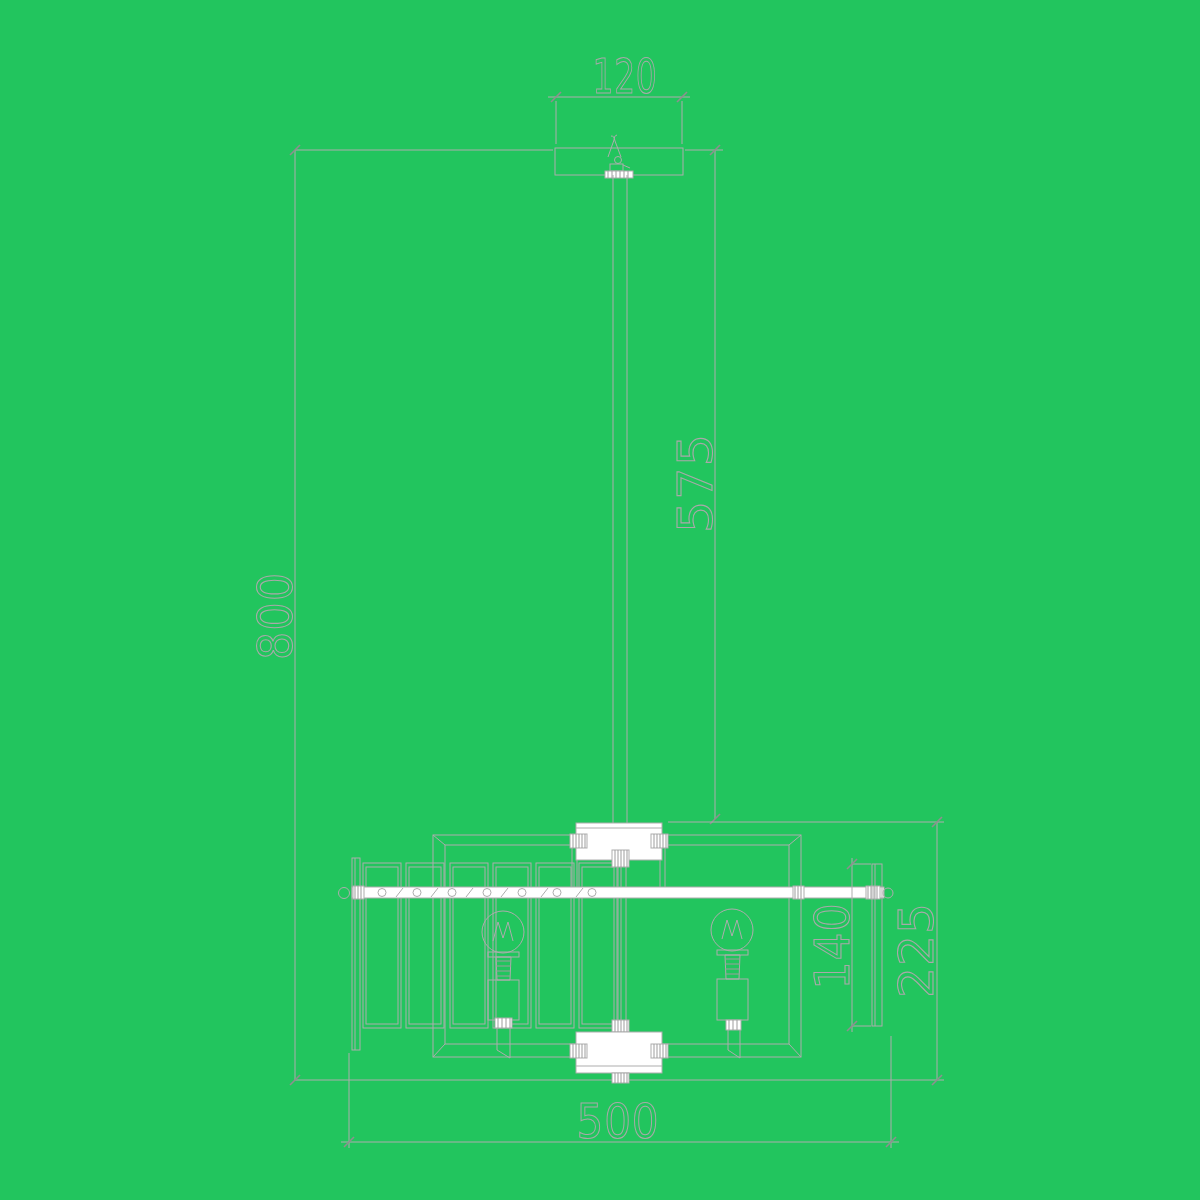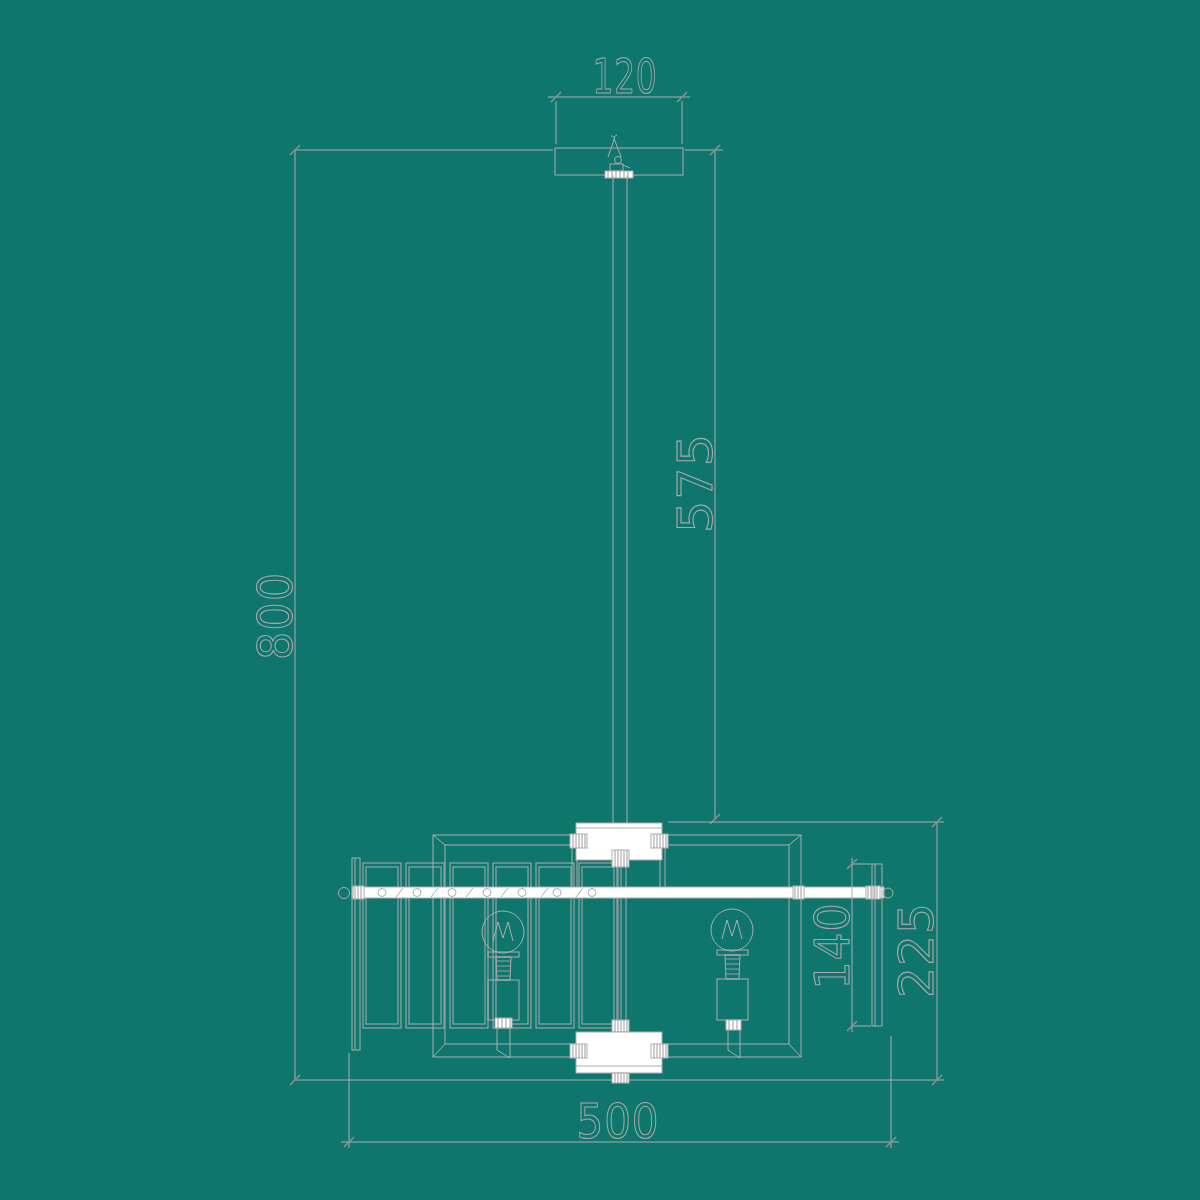--- a/index.html
+++ b/index.html
@@ -1,16 +1,16 @@
 <!DOCTYPE html>
 <html><head>
 <meta charset="utf-8">
 <style>
   html,body{margin:0;padding:0;background:#ffffff;}
-  #stage{position:relative;width:1200px;height:1200px;background:#0f766e;overflow:hidden;}
+  #stage{position:relative;width:1200px;height:1200px;background:#22c55e;overflow:hidden;}
   svg{display:block;}
   .ln{stroke:#adadad;stroke-width:1;fill:none;}
   .lnf{stroke:#adadad;stroke-width:1;fill:#ffffff;}
   .hatch{stroke:#9d9d9d;stroke-width:1;fill:none;}
   .tick{stroke:#8f8f8f;stroke-width:1.6;fill:none;}
   .dim-text{font-family:"DejaVu Sans", sans-serif;font-size:48px;fill:none;stroke:#a9a9a9;stroke-width:1.1;letter-spacing:1px;}
   .crk{stroke:#b6b6b6;stroke-width:0.8;fill:none;}
 </style>
 </head>
 <body>

